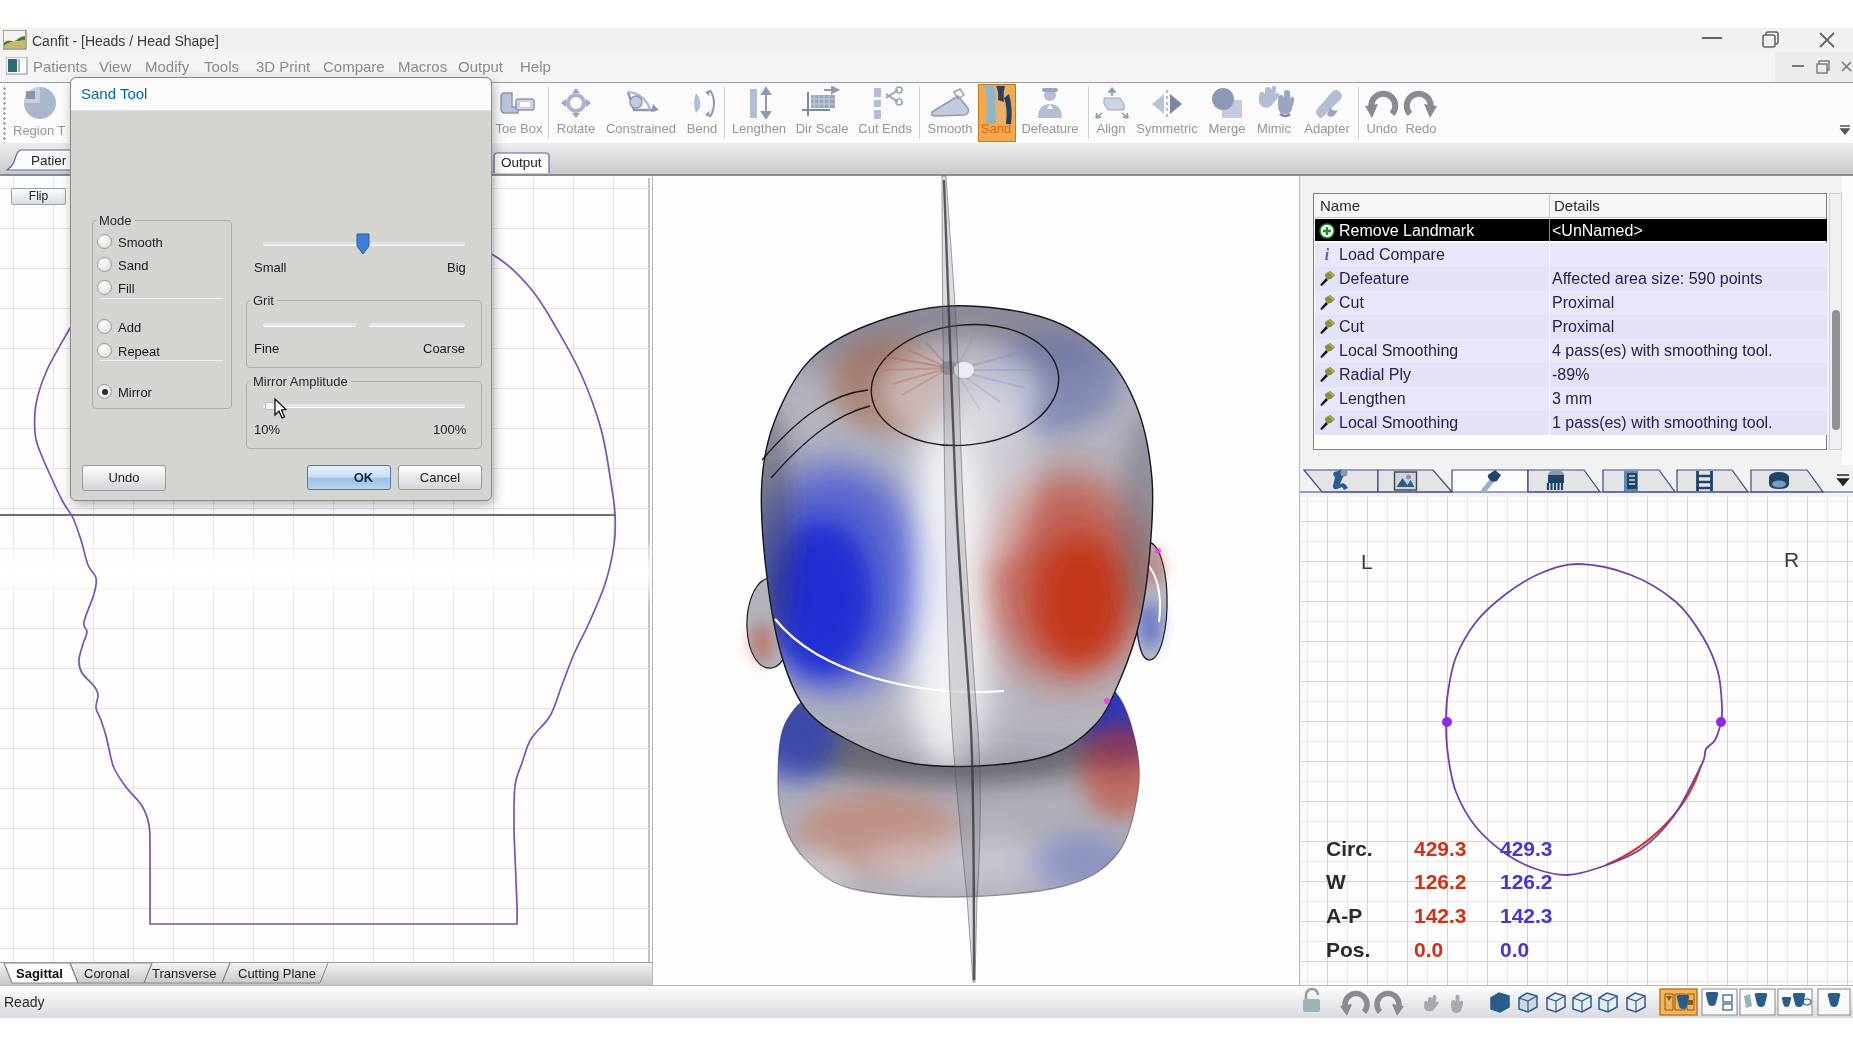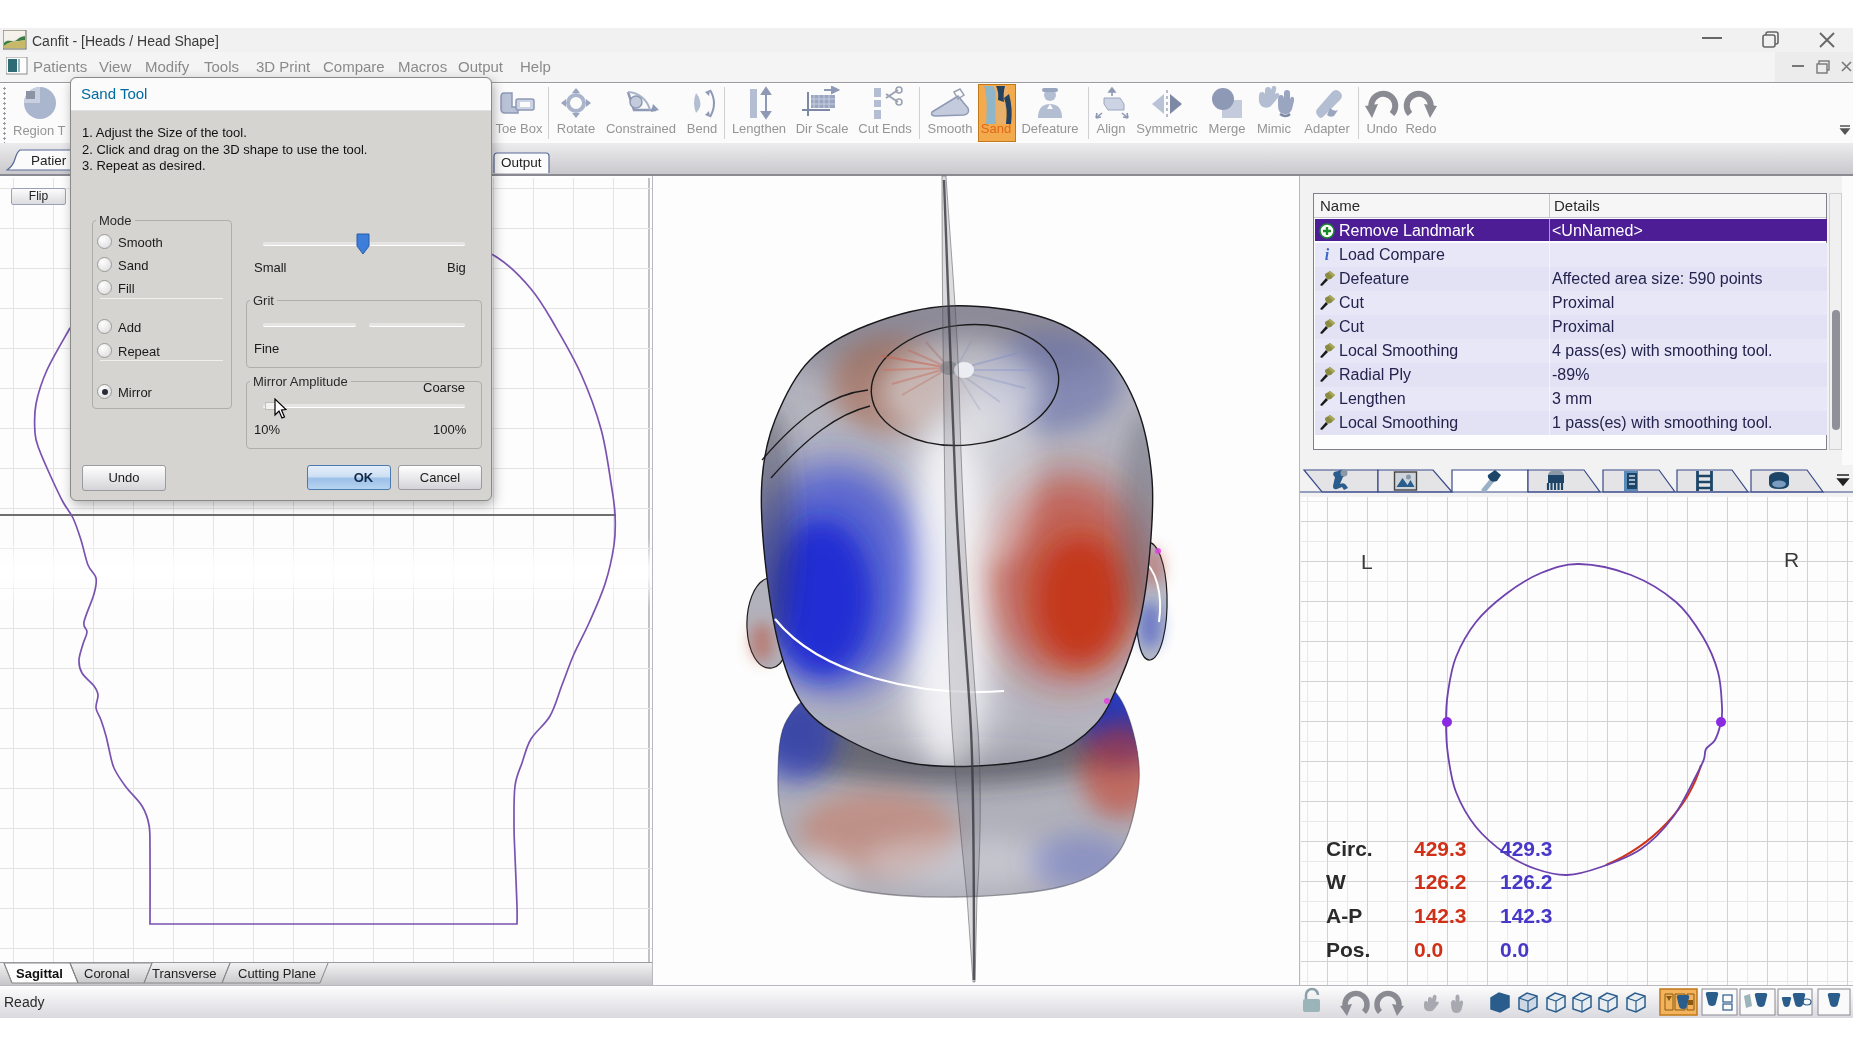--- a/index.html
+++ b/index.html
@@ -315,21 +315,21 @@
 </svg>
 
 <div class="abs" id="rightpanel" style="left:1299px;top:176px;width:554px;height:809px;background:#f2f2f2;border-left:1px solid #b8b8be;">
 
   <div class="abs" style="left:13px;top:17px;width:514px;height:257px;background:#fdfdfd;border:1px solid #808088;">
     <div class="abs" style="left:0;top:0;width:512px;height:24px;background:#f6f6f6;border-bottom:1px solid #c8c8cc;font-size:15px;color:#2a2a2a;">
       <span class="abs" style="left:6px;top:3px;">Name</span>
       <span class="abs" style="left:240px;top:3px;">Details</span>
       <div class="abs" style="left:235px;top:0;width:1px;height:24px;background:#c8c8cc;"></div>
     </div>
-<div class="abs" style="left:1px;top:25px;width:512px;height:22px;background:#4c1d95;color:#ffffff;font-size:16px;line-height:24px;white-space:nowrap;">
+<div class="abs" style="left:1px;top:25px;width:512px;height:22px;background:#000000;color:#ffffff;font-size:16px;line-height:24px;white-space:nowrap;">
       <span class="abs" style="left:4px;top:0px;height:25px;"><svg width="16" height="16" viewBox="0 0 16 16" style="vertical-align:-3px">
             <circle cx="8" cy="8" r="7" fill="#fff" stroke="#1a8a2a" stroke-width="1.5"></circle>
             <path d="M8 4 V12 M4 8 H12" stroke="#1a8a2a" stroke-width="2.4"></path>
           </svg></span>
         <span class="abs" style="left:24px;">Remove Landmark</span>
         <span class="abs" style="left:237px;">&lt;UnNamed&gt;</span>
     </div>
 <div class="abs" style="left:1px;top:49px;width:512px;height:24px;background:#e7e7f7;color:#23234e;font-size:16px;line-height:24px;white-space:nowrap;">
       <span class="abs" style="left:4px;top:0px;height:25px;"><span style="display:inline-block;width:16px;text-align:center;color:#3a6ad0;font-style:italic;font-weight:bold;font-family:'Liberation Serif',serif;">i</span></span>
         <span class="abs" style="left:24px;">Load Compare</span>
@@ -547,21 +547,20 @@
     <ellipse cx="511" cy="16" rx="4" ry="3" fill="none" stroke="#2a5d8c" stroke-width="1.2"></ellipse>
     <rect x="522" y="3" width="32" height="26" fill="#fafafa" stroke="#8a8a92"></rect>
     <path d="M532 10 q-1 -3 2 -3 h8 q3 0 2 3 l-2 8 q-0.5 3 -4 3 q-3.5 0 -4 -3 Z" fill="#2a5d8c"></path>
   </svg>
 </div>
 
 <div class="abs" id="dialog" style="left:70px;top:77px;width:422px;height:424px;border-radius:6px;background:#d6d4d1;border:1px solid #8a8a8a;box-shadow:2px 4px 12px rgba(0,0,0,0.3);">
   <div class="abs" style="left:0;top:0;width:420px;height:33px;background:#fbfbfb;border-radius:6px 6px 0 0;border-bottom:1px solid #e0e0e0;">
     <span class="abs" style="left:10px;top:7px;font-size:15px;color:#0369a1;">Sand Tool</span>
   </div>
-  <div class="abs" style="left:11px;top:47px;font-size:13px;color:#111;line-height:16.5px;">1. Adjust the Size of the tool.<br>2. Click and drag on the 3D shape to use the tool.<br>3. Repeat as desired.</div>
 
   <fieldset class="abs" style="left:21px;top:135px;width:140px;height:196px;border:1px solid #b0aeab;border-radius:4px;">
     <legend style="font-size:13px;color:#2a2a2a;padding:0 3px;margin-left:3px;">Mode</legend>
   </fieldset>
   <div class="abs" style="left:29px;top:220px;width:123px;height:1px;background:#bcbab7;border-bottom:1px solid #f0efed;"></div>
   <div class="abs" style="left:29px;top:282px;width:123px;height:1px;background:#bcbab7;border-bottom:1px solid #f0efed;"></div>
   <div class="abs" style="left:26px;top:156px;width:15px;height:15px;border-radius:50%;background:radial-gradient(circle at 35% 30%,#ffffff,#d8d8da);border:1px solid #9a9a9a;"></div>
   <div class="abs" style="left:26px;top:179px;width:15px;height:15px;border-radius:50%;background:radial-gradient(circle at 35% 30%,#ffffff,#d8d8da);border:1px solid #9a9a9a;"></div>
   <div class="abs" style="left:26px;top:202px;width:15px;height:15px;border-radius:50%;background:radial-gradient(circle at 35% 30%,#ffffff,#d8d8da);border:1px solid #9a9a9a;"></div>
   <div class="abs" style="left:26px;top:241px;width:15px;height:15px;border-radius:50%;background:radial-gradient(circle at 35% 30%,#ffffff,#d8d8da);border:1px solid #9a9a9a;"></div>
@@ -583,21 +582,21 @@
   </svg>
   <span class="abs" style="left:183px;top:182px;font-size:13px;color:#1a1a1a;">Small</span>
   <span class="abs" style="left:376px;top:182px;font-size:13px;color:#1a1a1a;">Big</span>
 
   <fieldset class="abs" style="left:175px;top:215px;width:236px;height:75px;border:1px solid #b0aeab;border-radius:4px;">
     <legend style="font-size:13px;color:#2a2a2a;padding:0 3px;margin-left:3px;">Grit</legend>
   </fieldset>
   <div class="abs" style="left:192px;top:245px;width:93px;height:4px;background:#e6e4e2;border-bottom:1px solid #fff;border-radius:2px;"></div>
   <div class="abs" style="left:298px;top:245px;width:96px;height:4px;background:#e6e4e2;border-bottom:1px solid #fff;border-radius:2px;"></div>
   <span class="abs" style="left:183px;top:263px;font-size:13px;color:#1a1a1a;">Fine</span>
-  <span class="abs" style="left:352px;top:263px;font-size:13px;color:#1a1a1a;margin-top:39px;">Coarse</span>
+  <span class="abs" style="left:352px;top:263px;font-size:13px;color:#1a1a1a;">Coarse</span>
 
   <fieldset class="abs" style="left:175px;top:296px;width:236px;height:75px;border:1px solid #b0aeab;border-radius:4px;">
     <legend style="font-size:13px;color:#2a2a2a;padding:0 3px;margin-left:3px;">Mirror Amplitude</legend>
   </fieldset>
   <div class="abs" style="left:192px;top:326px;width:202px;height:4px;background:#e6e4e2;border-bottom:1px solid #fff;border-radius:2px;"></div>
   <div class="abs" style="left:194px;top:324px;width:14px;height:8px;background:#f2f2f0;border:1px solid #c0beba;"></div>
   <span class="abs" style="left:183px;top:344px;font-size:13px;color:#1a1a1a;">10%</span>
   <span class="abs" style="left:362px;top:344px;font-size:13px;color:#1a1a1a;">100%</span>
   <svg class="abs" style="left:200px;top:320px" width="16" height="24" viewBox="0 0 16 24">
     <path d="M4 1 L4 17 L8 13 L11 20 L13.5 19 L10.5 12 L15 11.5 Z" fill="#fff" stroke="#000" stroke-width="1.2"></path>

